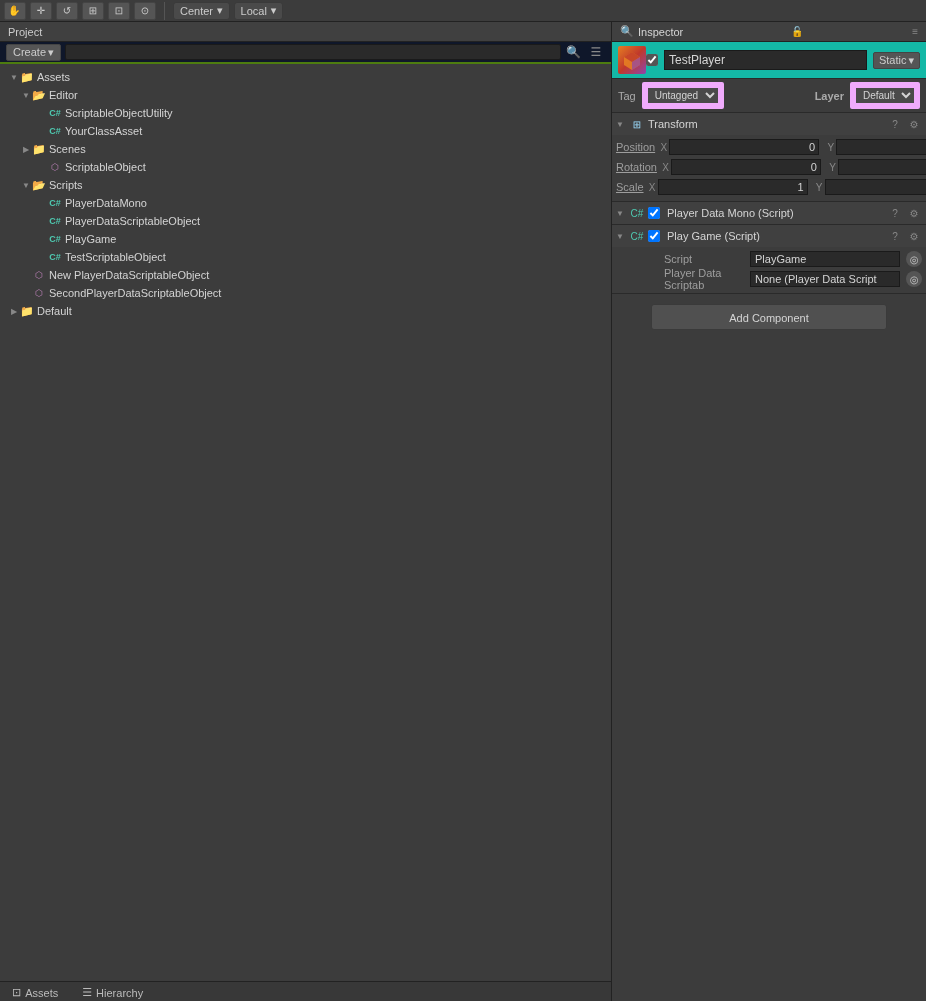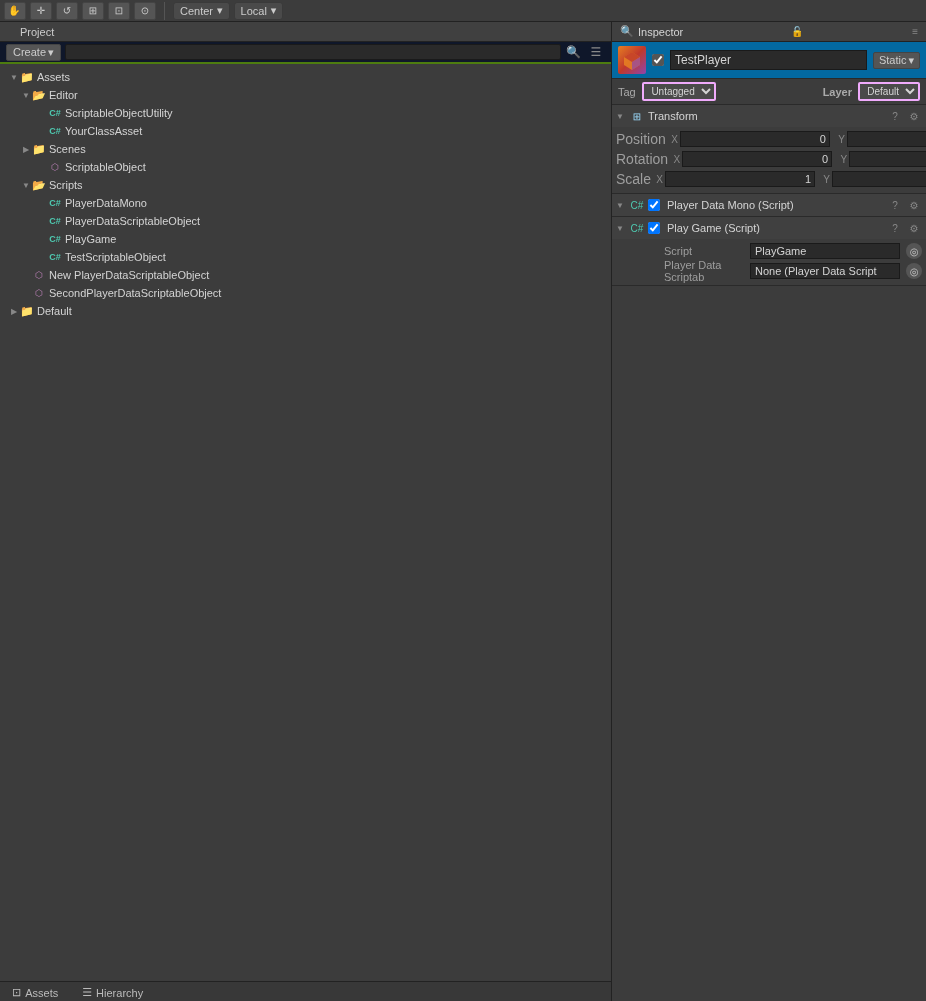--- a/index.html
+++ b/index.html
@@ -68,21 +68,21 @@
       flex-direction: column;
     }
 
     
     .panel-header {
       height: 20px;
       background: #404040;
       border-bottom: 1px solid #222;
       display: flex;
       align-items: center;
-      padding: 0 20px;
+      padding: 0 8px;
       font-size: 11px;
       color: #ccc;
     }
 
     
     .project-toolbar {
       height: 22px;
       background: #0f172a;
       border-bottom: 2px solid #4d7c0f;
       display: flex;
@@ -190,26 +190,25 @@
     }
     .inspector-icon {
       width: 14px; height: 14px;
       display: flex; align-items: center; justify-content: center;
     }
     .lock-icon { font-size: 10px; color: #888; }
     .panel-menu-icon { font-size: 10px; color: #888; margin-left: auto; }
 
     
     .go-header {
-      background: #0369a1;
+      background: #14b8a6;
       border-bottom: 1px solid #2a2a2a;
       padding: 4px 6px;
       display: flex;
       align-items: center;
-      gap: 6px;
     }
     .go-cube {
       width: 28px; height: 28px;
       background: linear-gradient(135deg, #e67e22, #c0392b, #8e44ad);
       border-radius: 2px;
       display: flex; align-items: center; justify-content: center;
       flex-shrink: 0;
     }
     .go-name-row {
       display: flex; align-items: center; gap: 6px; flex: 1;
@@ -238,27 +237,26 @@
     .tag-layer-row {
       display: flex;
       align-items: center;
       padding: 3px 6px;
       gap: 6px;
       border-bottom: 1px solid #2a2a2a;
     }
     .tag-label { font-size: 11px; color: #aaa; }
     .tag-select {
       background: #4a4a4a;
-      border: 2px solid #f0abfc;
+      border: 6px solid #f0abfc;
       color: #d4d4d4;
       font-size: 10px;
       padding: 1px 3px;
       border-radius: 2px;
       cursor: pointer;
-      text-align: right;
     }
     .layer-label { font-size: 11px; color: #aaa; margin-left: auto; font-weight: bold; }
 
     
     .component-section {
       border-bottom: 1px solid #2a2a2a;
     }
     .component-header {
       height: 22px;
       background: #404040;
@@ -290,22 +288,23 @@
       padding: 3px 4px;
     }
     .field-row {
       display: flex;
       align-items: center;
       height: 18px;
       margin-bottom: 2px;
     }
     .field-label {
       width: 60px;
-      font-size: 14px;
+      font-size: 11px;
       color: #9e9e9e;
+      text-decoration: underline;
     }
     .field-axis-group {
       display: flex; gap: 3px; flex: 1;
     }
     .field-axis {
       display: flex; align-items: center; gap: 2px; flex: 1;
     }
     .axis-label {
       width: 12px; font-size: 10px; color: #888; text-align: right;
     }
@@ -656,15 +655,18 @@
         <div class="script-row">
           <span class="script-field-label">Player Data Scriptab</span>
           <div class="script-value">
             <span>None (Player Data Script</span>
           </div>
           <button class="circle-btn">◎</button>
         </div>
       </div>
     </div>
 
+    <button class="add-component-btn">
+      <span>Add Component</span>
+    </button>
 
   </div>
 </div>
 
 </body></html>

